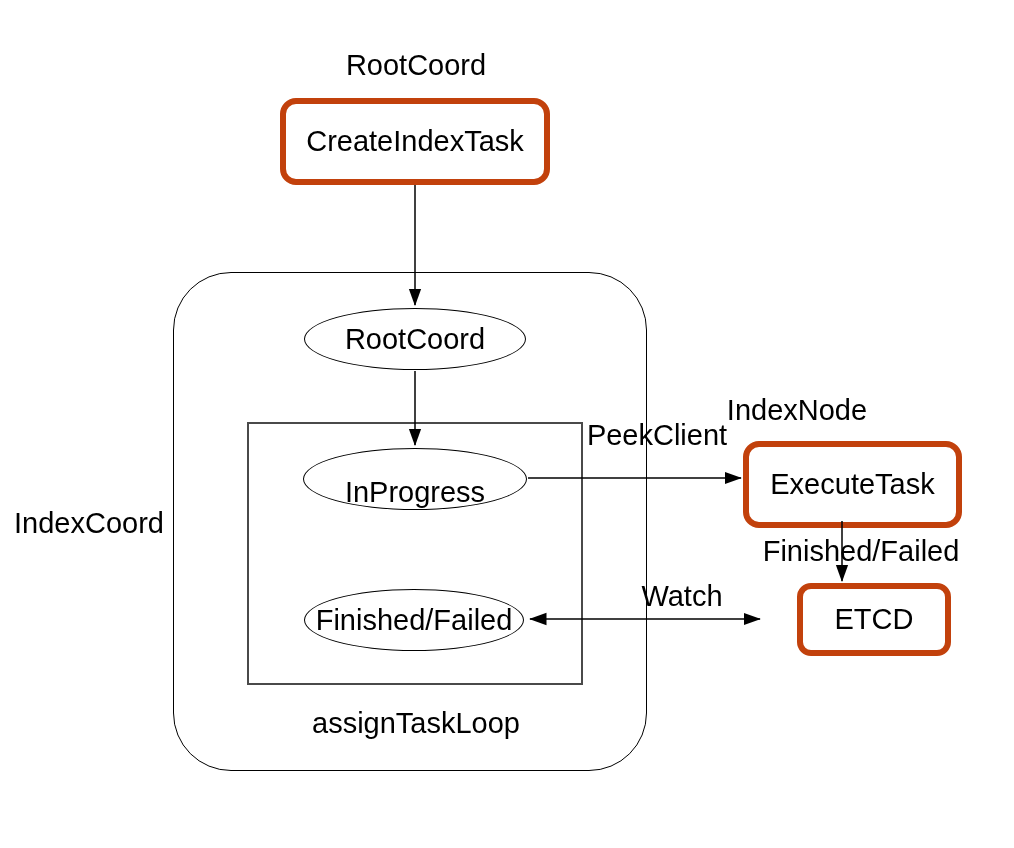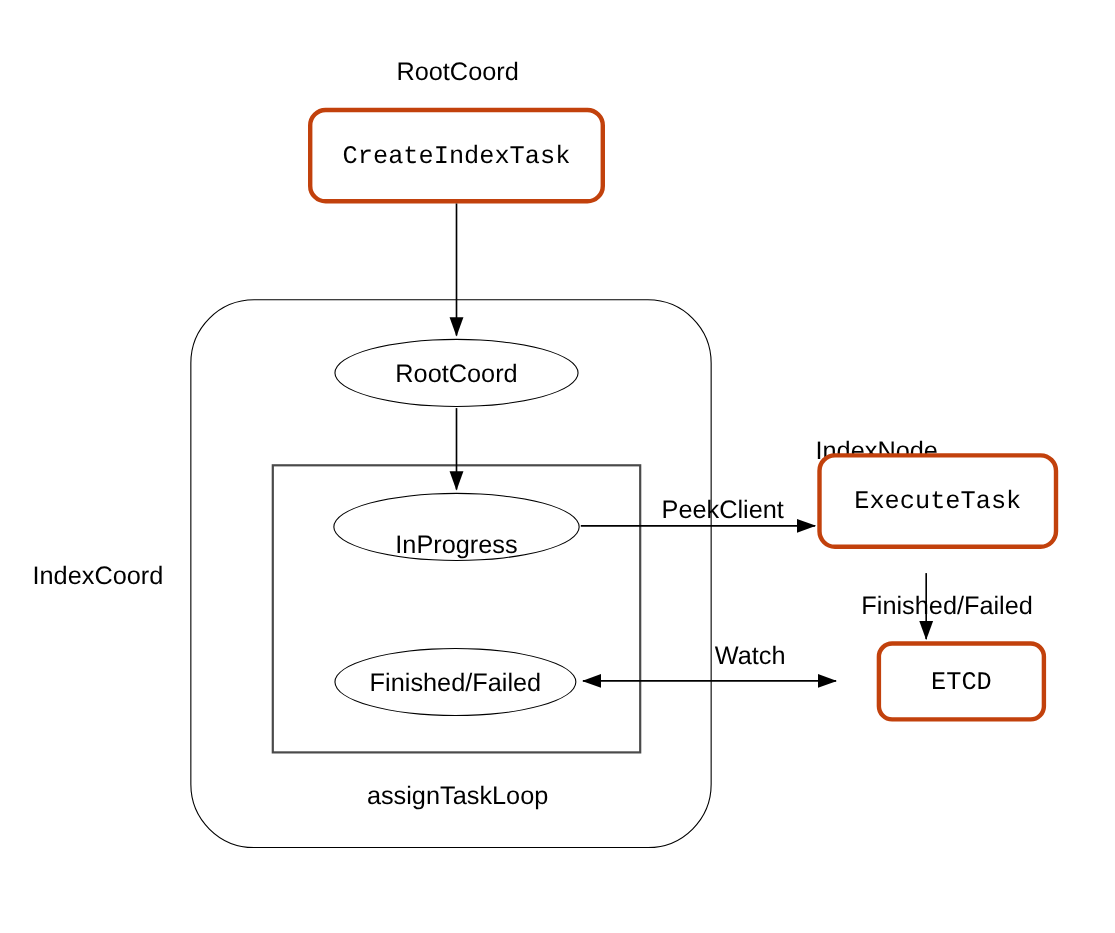--- a/index.html
+++ b/index.html
@@ -6,38 +6,37 @@
     margin: 0;
     padding: 0;
     background: #ffffff;
   }
   #canvas {
     position: relative;
     width: 1006px;
     height: 848px;
     background: #ffffff;
     font-family: "Liberation Sans", sans-serif;
-    font-size: 23px;
+    font-size: 29px;
     color: #000000;
     overflow: hidden;
   }
   .node {
     position: absolute;
     box-sizing: border-box;
     background: #ffffff;
     display: flex;
     align-items: center;
     justify-content: center;
     text-align: center;
     white-space: nowrap;
   }
   .rect-node {
-    border: 4px solid #c2410c;
+    border: 6px solid #c2410c;
     border-radius: 16px;
-    font-family: Liberation Mono, monospace;
   }
   .ellipse-node {
     border: 1.5px solid #000000;
     border-radius: 50%;
   }
   .container-node {
     position: absolute;
     box-sizing: border-box;
     background: transparent;
   }
@@ -54,28 +53,28 @@
     white-space: nowrap;
     background: transparent;
   }
   
   #create-index-task { left: 280px; top:  98px; width: 270px; height: 87px; }
   #outer-loop        { left: 173px; top: 272px; width: 474px; height: 499px; }
   #unissued          { left: 304px; top: 308px; width: 222px; height: 62px; }
   #inner-loop        { left: 247px; top: 422px; width: 336px; height: 263px; }
   #in-progress       { left: 303px; top: 448px; width: 224px; height: 62px; align-items: flex-end; }
   #finished-failed   { left: 304px; top: 589px; width: 220px; height: 62px; }
-  #execute-task      { left: 743px; top: 412px; width: 219px; height: 87px; }
+  #execute-task      { left: 743px; top: 441px; width: 219px; height: 87px; }
   #etcd              { left: 786px; top: 583px; width: 154px; height: 73px; border-radius: 14px; margin-left: 11px; }
 
   #label-rootcoord      { left: 416px; top:  65px; }
   #label-indexnode      { left: 797px; top: 410px; }
   #label-indexcoord     { left:  89px; top: 523px; }
   #label-assigntaskloop { left: 416px; top: 723px; }
-  #label-peekclient     { left: 657px; top: 463px; }
+  #label-peekclient     { left: 657px; top: 435px; }
   #label-watch          { left: 682px; top: 596px; }
   #label-finishedfailed { left: 861px; top: 551px; }
 
   #arrow-layer {
     position: absolute;
     left: 0; top: 0;
     width: 1014px;
     height: 848px;
     pointer-events: none;
   }

